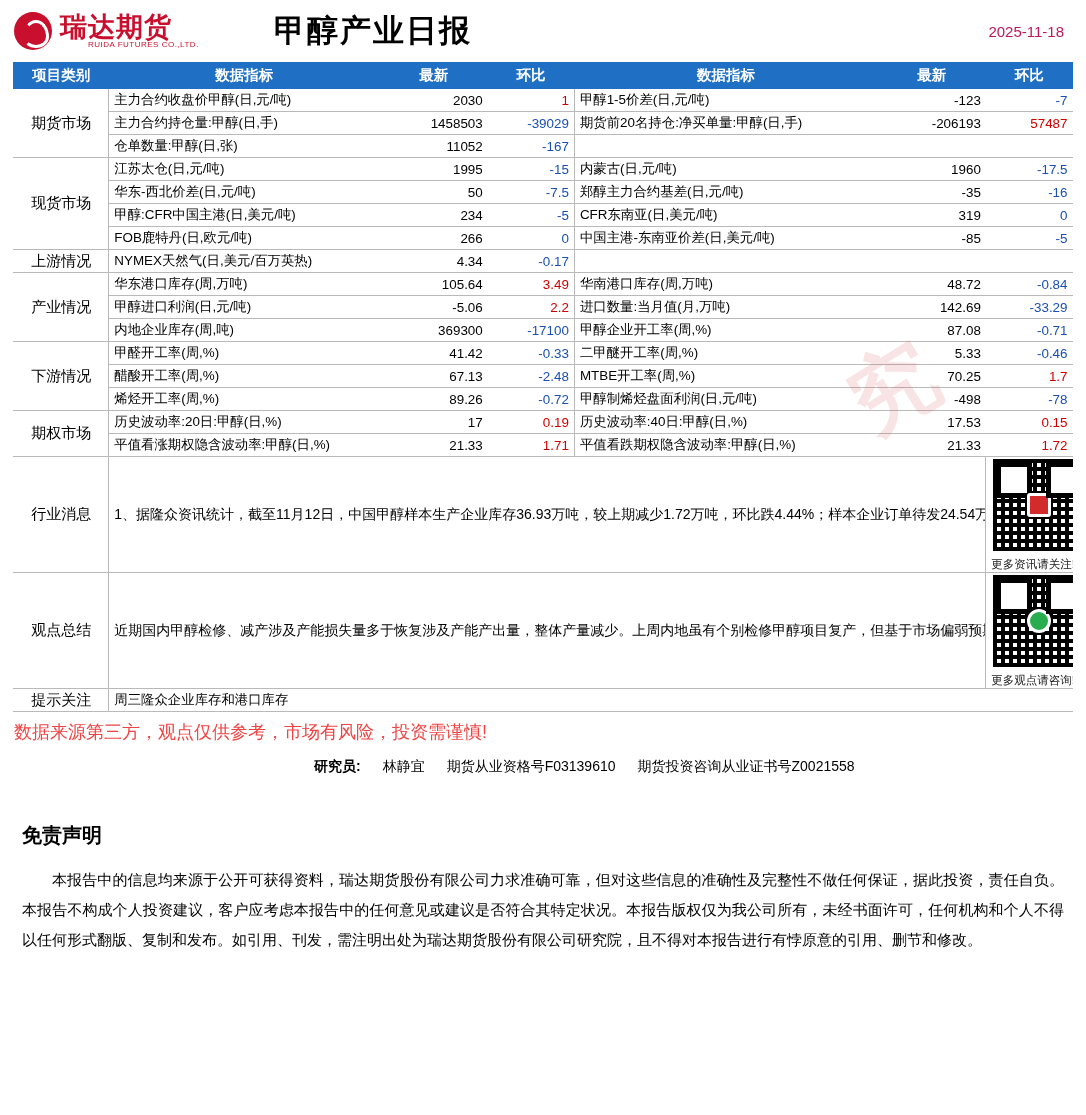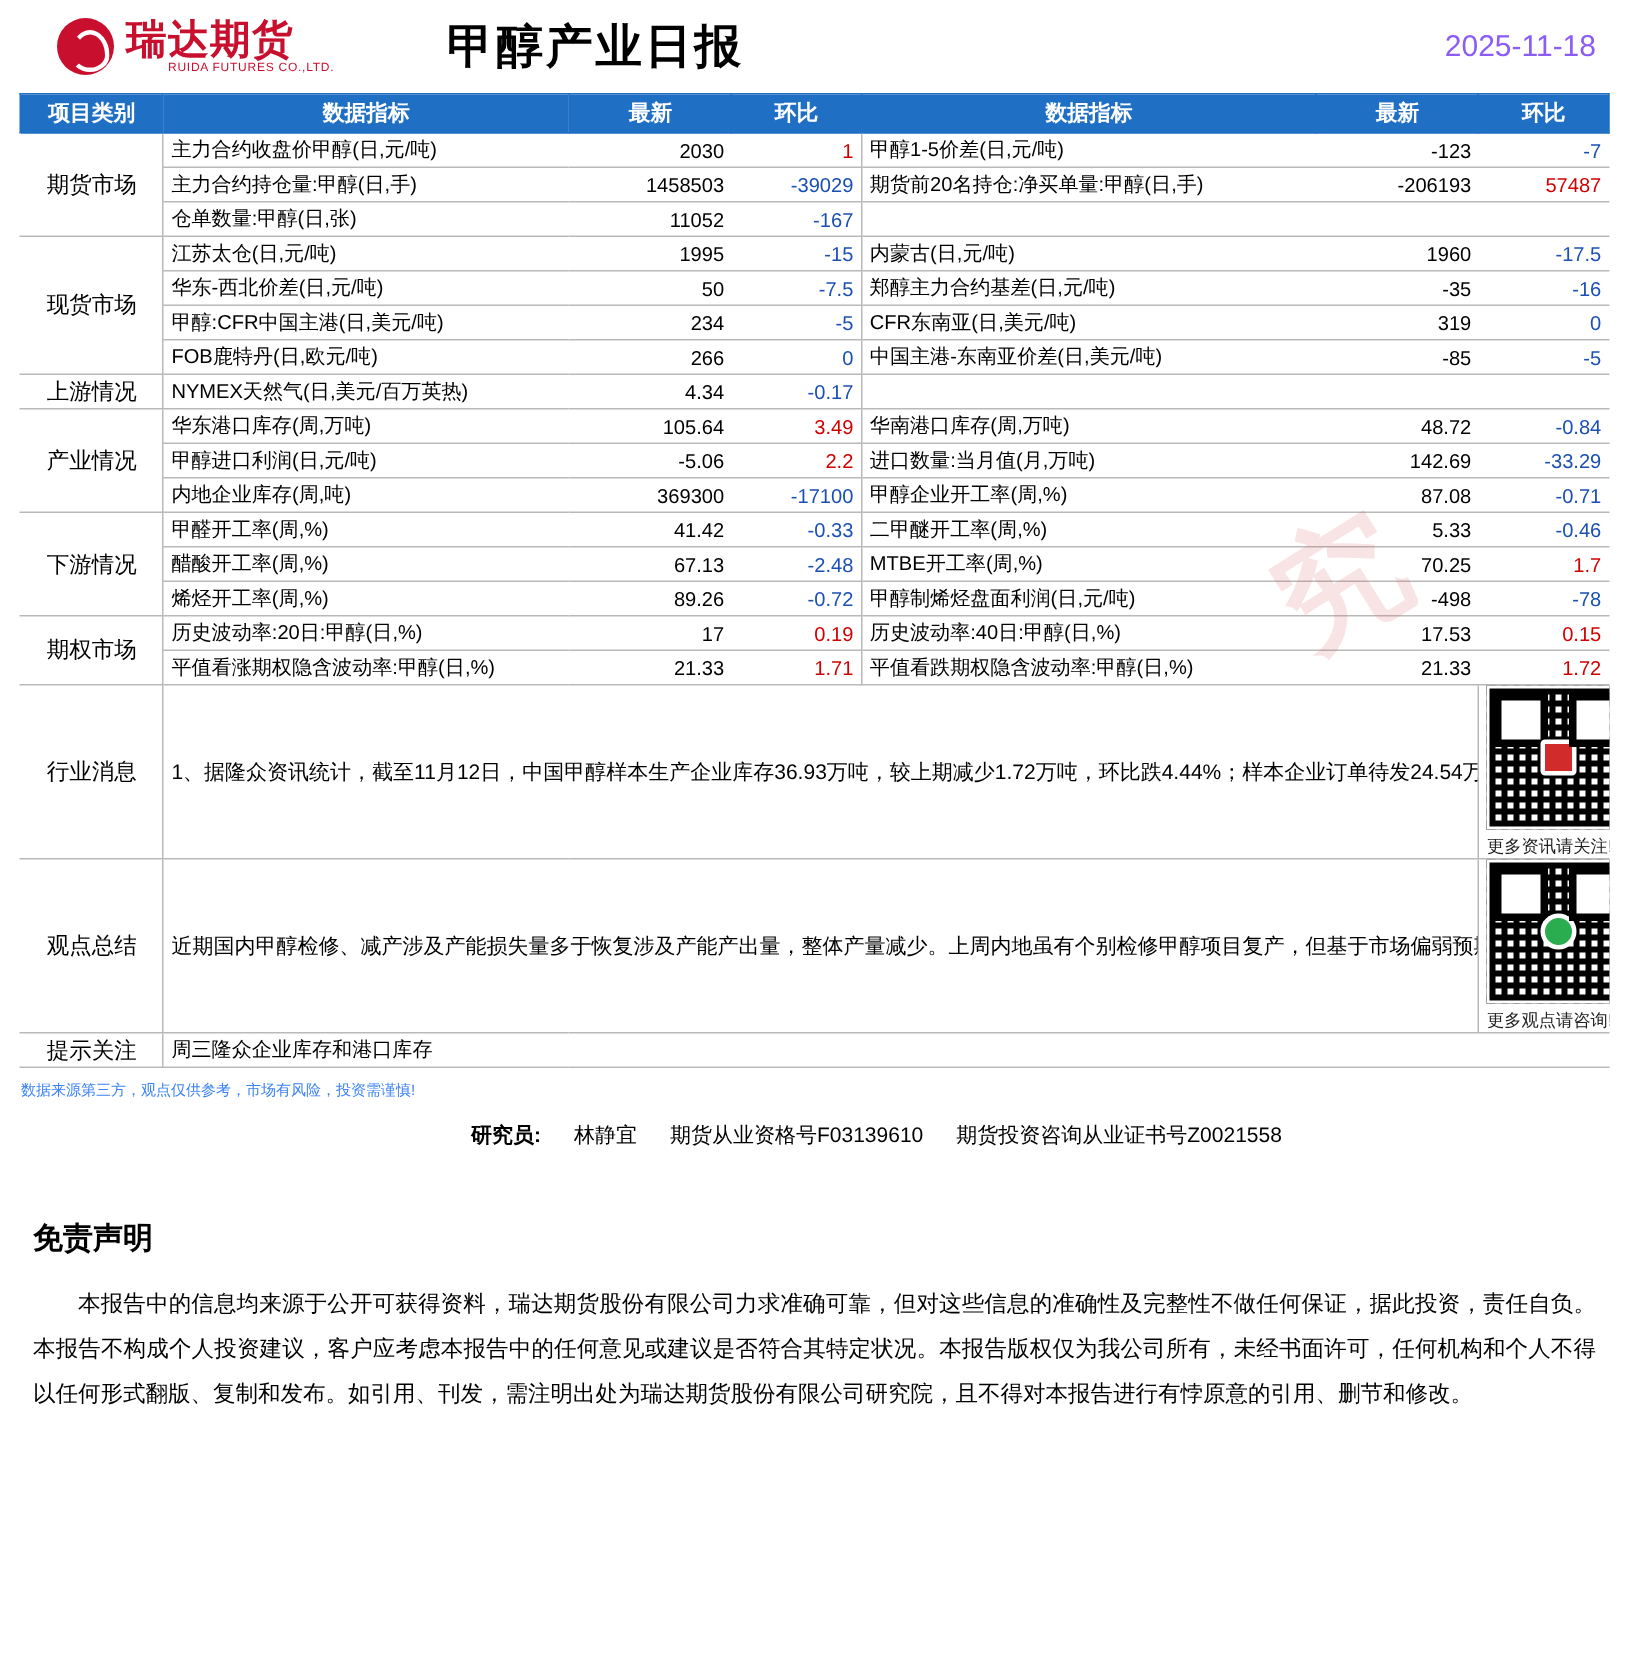--- a/index.html
+++ b/index.html
@@ -14,21 +14,20 @@
     position: relative;
     padding: 0;
     background: #fff;
   }
   
   .header {
     display: flex;
     align-items: center;
     justify-content: space-between;
     padding: 10px 14px 6px 14px;
-    margin-left: 24px;
   }
   .brand { display: flex; align-items: center; gap: 8px; width: 260px; }
   .brand-mark {
     width: 38px; height: 38px; border-radius: 50%;
     background: #c8102e;
     position: relative; flex: none;
   }
   .brand-mark::after {
     content: "";
     position: absolute; left: 9px; top: 8px;
@@ -49,21 +48,21 @@
     padding-left: 28px;
   }
   .doc-title {
     flex: 1; text-align: left;
     font-size: 31px; font-weight: bold; color: #000;
     font-family: "DejaVu Sans", sans-serif;
     letter-spacing: 2px;
   }
   .doc-date {
     width: 260px; text-align: right;
-    font-size: 20px; color: #8b5cf6;
+    font-size: 15px; color: #be185d;
     font-family: "Liberation Sans", sans-serif;
     padding-right: 8px;
   }
   
   table.main {
     width: 1060px;
     margin: 4px 13px 0 13px;
     border-collapse: collapse;
     font-size: 13.4px;
     color: #000;
@@ -149,21 +148,21 @@
     background: #d12b2b; border: 3px solid #fff;
     border-radius: 3px;
   }
   .qr-center.green { background: #2aad4e; border-radius: 50%; }
   .qr-caption { font-size: 11.5px; color: #222; }
   .tipsrow td { border-bottom: 1px solid #6f6f6f; }
 
   
   .note {
     margin: 8px 14px 0 14px;
-    font-size: 10px; color: #3b82f6;
+    font-size: 18px; color: #ef4444;
   }
   .researcher {
     margin: 14px 14px 0 14px;
     font-size: 14px;
     display: flex;
     gap: 22px;
     padding-left: 300px;
   }
   .researcher .k { font-weight: bold; }
   .disc-title {

